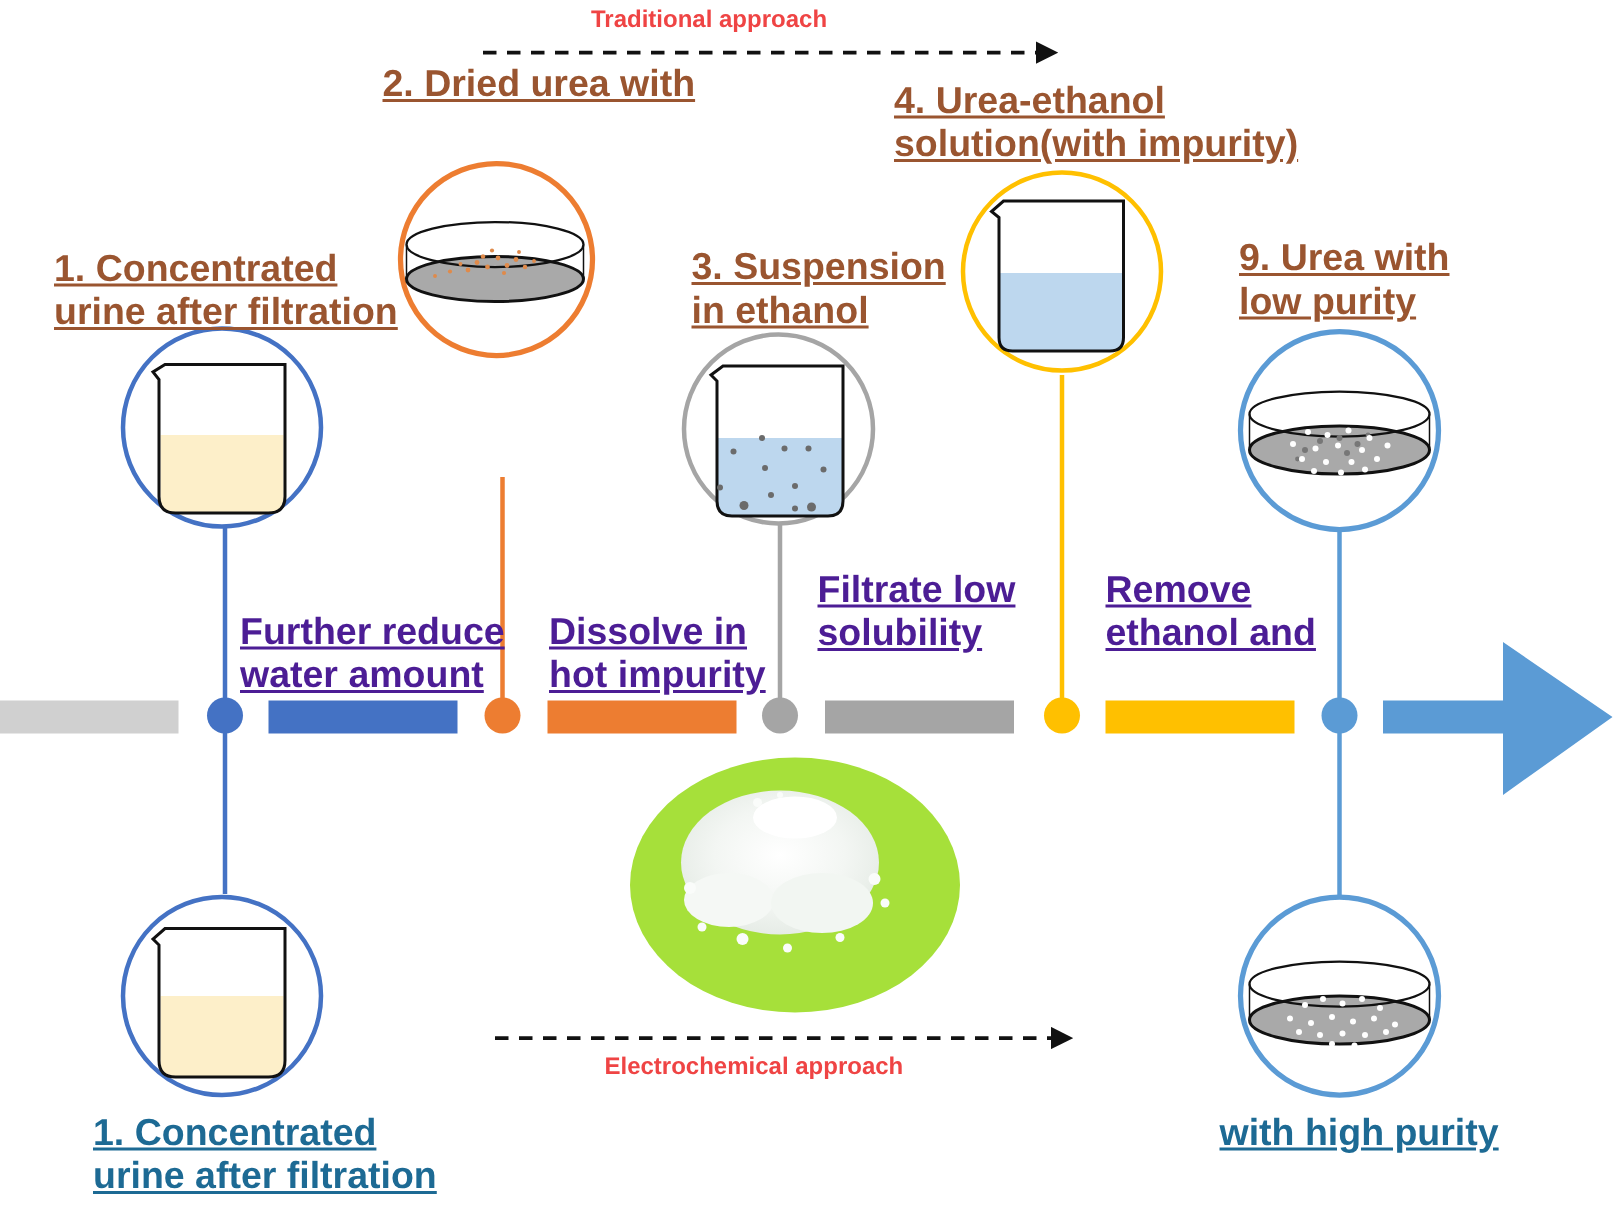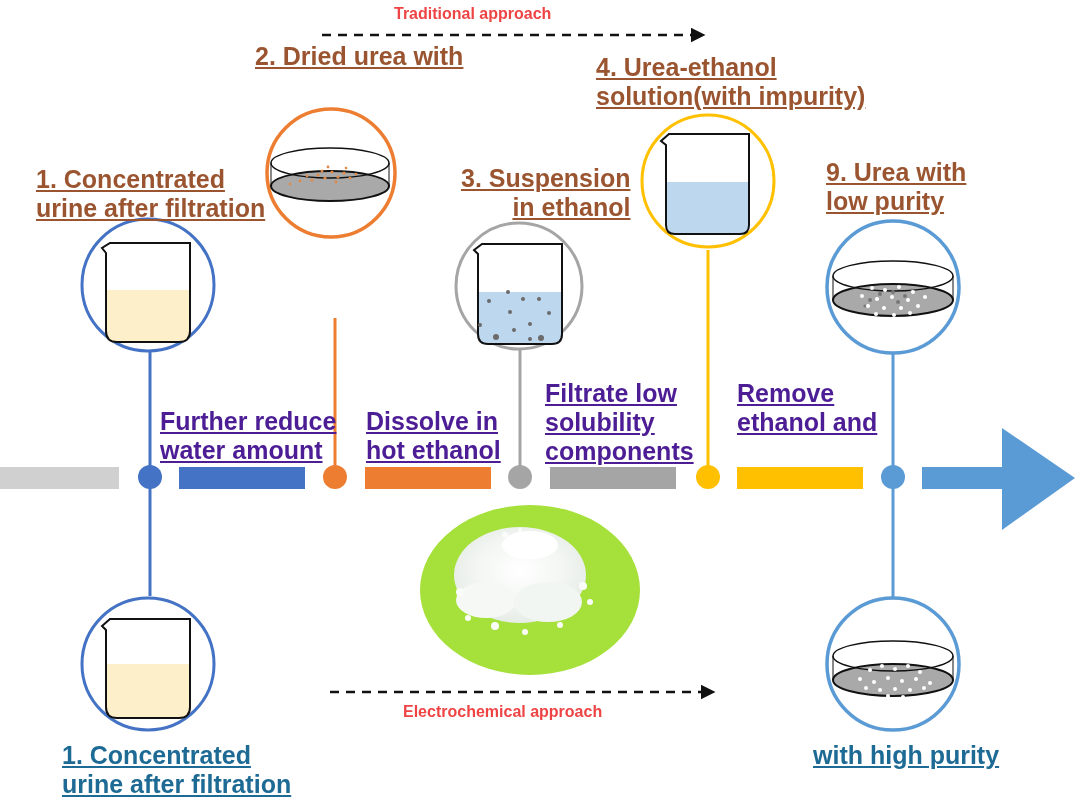--- a/index.html
+++ b/index.html
@@ -206,45 +206,44 @@
 <div class="head" style="left:394px;top:5px;">Traditional approach</div>
 <div class="head" style="left:374px;top:703px;margin-left:29px;">Electrochemical approach</div>
 
 <div class="lbl brown" style="left:36px;top:165px;">
   <div>1. Concentrated</div>
   <div>urine after filtration</div>
 </div>
 <div class="lbl brown" style="left:255px;top:42px;">
   <div>2. Dried urea with</div>
 </div>
-<div class="lbl brown" style="left:461px;top:164px;text-align:right;">
+<div class="lbl brown" style="left:461px;top:164px;">
   <div>3. Suspension</div>
   <div>in ethanol</div>
 </div>
 <div class="lbl brown" style="left:596px;top:53px;">
   <div>4. Urea-ethanol</div>
   <div>solution(with impurity)</div>
 </div>
 <div class="lbl brown" style="left:826px;top:158px;">
   <div>9. Urea with</div>
   <div>low purity</div>
 </div>
 
 <div class="lbl step-lbl" style="left:160px;top:407px;">
   <div>Further reduce</div>
   <div>water amount</div>
 </div>
 <div class="lbl step-lbl" style="left:366px;top:407px;">
   <div>Dissolve in</div>
-  <div>hot ethanol</div>
+  <div>hot impurity</div>
 </div>
 <div class="lbl step-lbl" style="left:545px;top:379px;">
   <div>Filtrate low</div>
   <div>solubility</div>
-  <div>components</div>
 </div>
 <div class="lbl step-lbl" style="left:709px;top:379px;margin-left:28px;">
   <div>Remove</div>
   <div>ethanol and</div>
 </div>
 
 <div class="lbl teal" style="left:62px;top:741px;">
   <div style="padding-left:0px;">1. Concentrated</div>
   <div>urine after filtration</div>
 </div>

